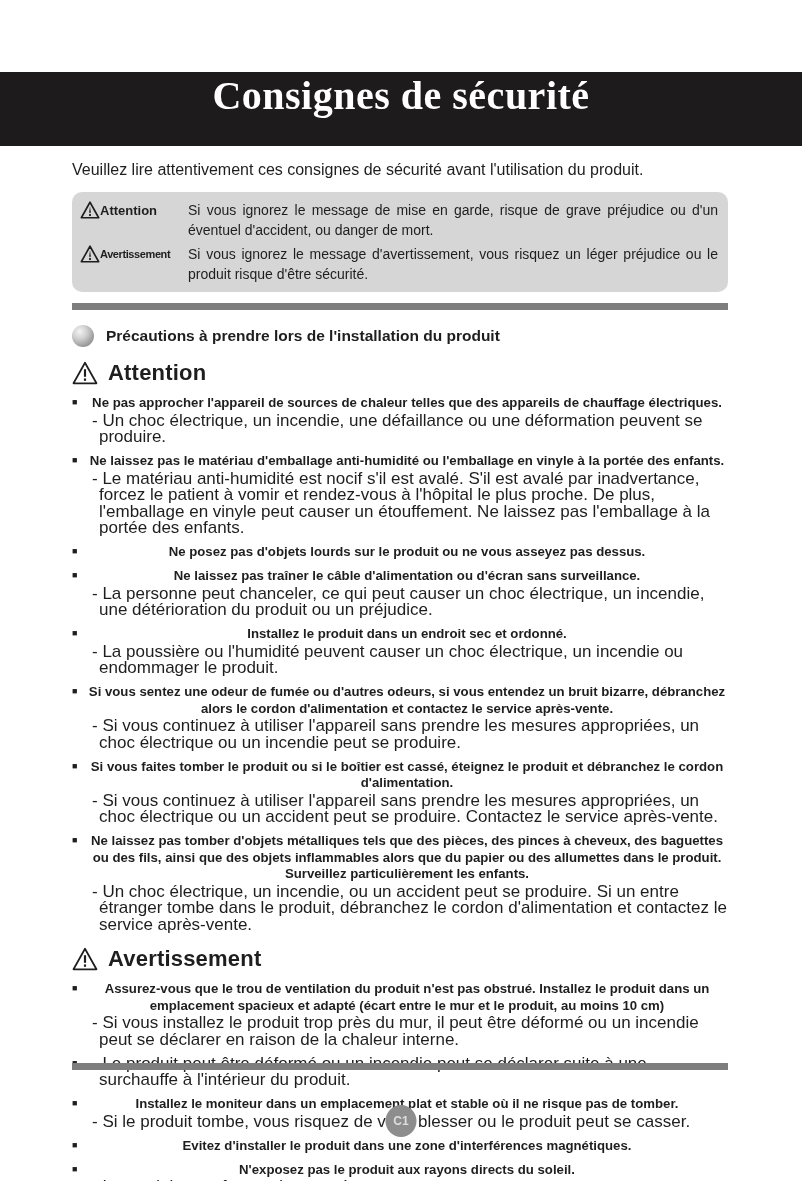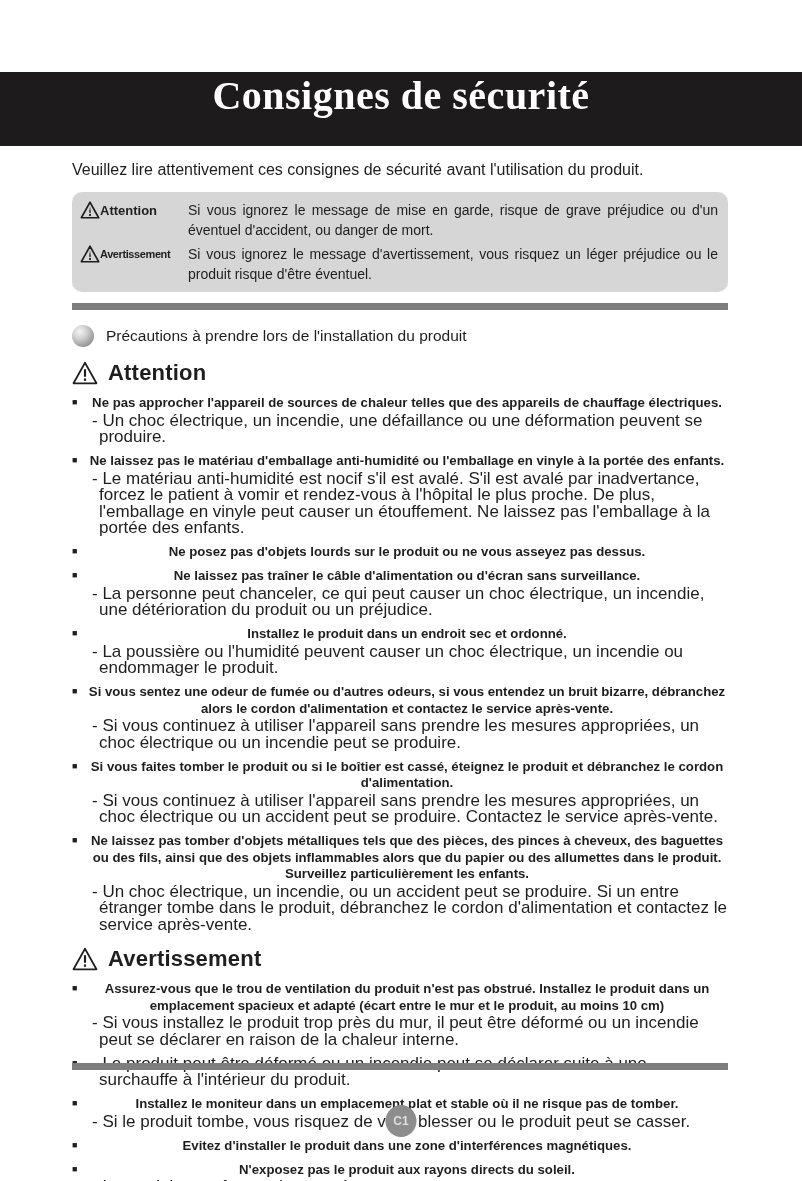--- a/index.html
+++ b/index.html
@@ -73,21 +73,21 @@
     display: flex;
     align-items: center;
   }
   .sphere {
     width: 22px; height: 22px;
     border-radius: 50%;
     background: radial-gradient(circle at 35% 30%, #f4f4f4 0%, #cfcfcf 35%, #9c9c9c 70%, #7d7d7d 100%);
     margin-right: 12px;
     flex: 0 0 auto;
   }
-  .section-heading span { font-weight: normal; font-size: 15.5px; }
+  .section-heading span { font-weight: bold; font-size: 15.5px; }
   
   .warn-heading {
     margin-top: 13px;
     margin-bottom: 9px;
     display: flex;
     align-items: center;
   }
   .warn-heading .tri { margin-right: 10px; }
   .warn-heading span { font-weight: bold; font-size: 22px; letter-spacing: 0.2px; }
   
@@ -159,21 +159,21 @@
       </div>
       <div class="notice-row">
         <div class="notice-label">
           <svg class="tri" width="20" height="18" viewBox="0 0 24 22">
               <path d="M12 1.5 L22.6 20.5 L1.4 20.5 Z" fill="none" stroke="#1e1e1e" stroke-width="2" stroke-linejoin="round"></path>
               <path d="M12 6.5 L13.1 14.5 L10.9 14.5 Z" fill="#1e1e1e"></path>
               <rect x="10.9" y="15.8" width="2.2" height="2.6" fill="#1e1e1e"></rect>
             </svg>
           <span class="notice-label-text narrow">Avertissement</span>
         </div>
-        <div class="notice-text">Si vous ignorez le message d'avertissement, vous risquez un léger préjudice ou le produit risque d'être éventuel.</div>
+        <div class="notice-text">Si vous ignorez le message d'avertissement, vous risquez un léger préjudice ou le produit risque d'être sécurité.</div>
       </div>
     </div>
 
     <div class="divider"></div>
 
     <div class="section-heading">
       <div class="sphere"></div>
       <span>Précautions à prendre lors de l'installation du produit</span>
     </div>
 

